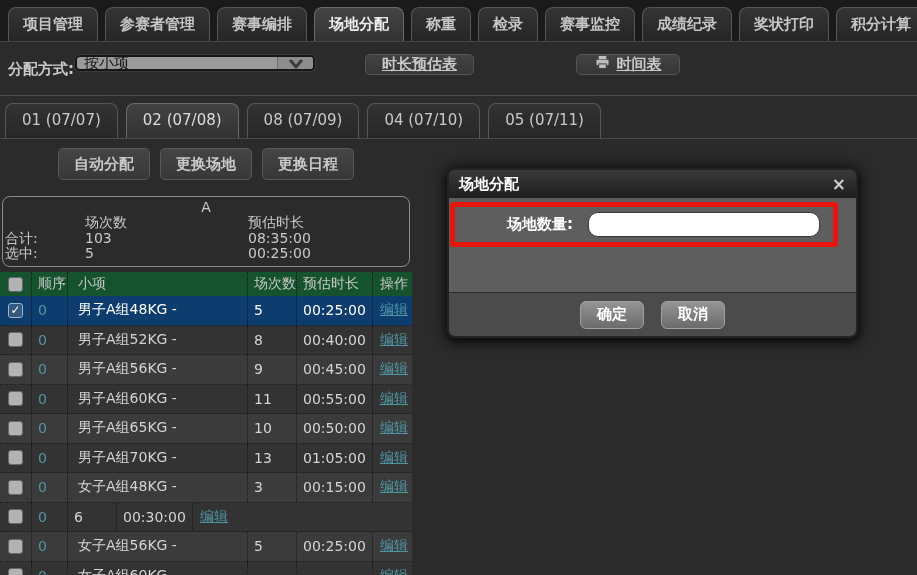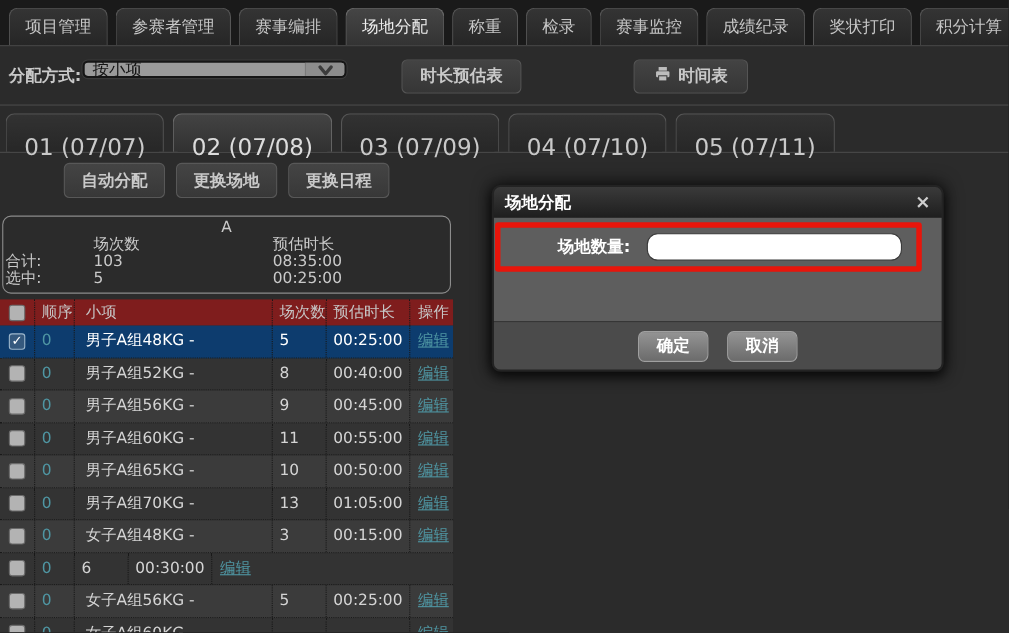--- a/index.html
+++ b/index.html
@@ -4,45 +4,45 @@
 <style>
   * { margin:0; padding:0; box-sizing:border-box; }
   html,body { background:#222; }
   body { font-family:"DejaVu Sans", sans-serif; }
   #screen { position:relative; width:917px; height:575px; background:#2b2b2b; overflow:hidden; }
 
   
   .tabbar { position:absolute; left:0; top:0; width:917px; height:41px; background:#1a1a1a;
             display:flex; align-items:flex-end; gap:7px; padding-left:8px; }
   .apptab { height:34px; line-height:32px; padding:0 14px; background:#2d2d2d; color:#c6c6c6;
-            font-size:15px; font-weight:normal; border:1px solid #565656; border-bottom:none;
+            font-size:15px; font-weight:bold; border:1px solid #565656; border-bottom:none;
             border-radius:8px 8px 0 0; white-space:nowrap; cursor:default;
             background:linear-gradient(#343434,#262626); }
   .apptab.active { background:linear-gradient(#454545,#333333); color:#ededed; border-color:#6a6a6a; }
 
   
   .toolbar { position:absolute; left:0; top:41px; width:917px; height:55px;
              border-top:1px solid #454545; border-bottom:1px solid #4a4a4a; }
   .tb-label { position:absolute; left:8px; top:18px; font-size:15px; font-weight:bold; color:#c9c9c9; }
   .dropdown { position:absolute; left:75px; top:13px; width:240px; height:16px;
               background:#9a9a9a; border:2px solid #161616; border-radius:5px;
               display:flex; align-items:center; box-shadow:0 0 0 1px #3a3a3a; }
   .dd-value { flex:1; font-size:15px; color:#141414; padding-left:7px; }
   .dd-btn { width:36px; height:100%; background:#8d8d8d; border-left:1px solid #6f6f6f;
             border-radius:0 3px 3px 0; display:flex; align-items:center; justify-content:center; }
-  .toolbtn { position:absolute; height:31px; background:linear-gradient(#434343,#363636);
+  .toolbtn { position:absolute; height:21px; background:linear-gradient(#434343,#363636);
              border:1px solid #555; border-radius:5px; color:#c9c9c9; font-size:15px; font-weight:bold;
-             display:flex; align-items:center; justify-content:center; gap:7px; cursor:default; }
+             display:flex; align-items:center; justify-content:center; gap:7px; cursor:default;text-decoration:underline; }
   #btn-duration { left:365px; top:12px; width:109px; }
   #btn-timetable { left:576px; top:12px; width:104px; }
 
   
   .datebar { position:absolute; left:0; top:96px; width:917px; height:43px;
              border-bottom:1px solid #4a4a4a; display:flex; align-items:flex-end; gap:8px; padding-left:5px; }
-  .datetab { height:35px; line-height:33px; padding:14px 16px; font-size:21px; color:#c9c9c9;
+  .datetab { height:35px; line-height:33px; padding:0 16px; font-size:15px; color:#c9c9c9;
              background:linear-gradient(#323232,#272727); border:1px solid #565656; border-bottom:none;
              border-radius:8px 8px 0 0; white-space:nowrap; cursor:default; }
   .datetab.active { background:linear-gradient(#434343,#313131); color:#dcdcdc; border-color:#6a6a6a; }
 
   
   .actionbar { position:absolute; left:0; top:140px; width:917px; height:50px;margin-left:40px; }
   .actbtn { position:absolute; top:8px; height:32px; width:92px; background:linear-gradient(#444,#383838);
             border:1px solid #585858; border-radius:5px; color:#c9c9c9; font-size:15px; font-weight:bold;
             display:flex; align-items:center; justify-content:center; cursor:default; }
   #btn-auto { left:18px; } #btn-venue { left:120px; } #btn-schedule { left:222px; }
@@ -51,21 +51,21 @@
   .summary { position:absolute; left:2px; top:196px; width:408px; height:71px;
              border:1px solid #8c8c8c; border-radius:8px; color:#c9c9c9; font-size:14px; }
   .sum-a { position:absolute; left:0; right:0; top:2px; text-align:center; font-size:14px; }
   .sum-grid { position:absolute; left:0; right:0; top:18px; display:grid;
               grid-template-columns:46px 165px auto; line-height:15.5px; }
   .sg-c2 { padding-left:36px; } .sg-c3 { padding-left:34px; } .sg-c1 { padding-left:2px; }
 
   
   .grid { position:absolute; left:0; top:272px; width:412px; height:303px; overflow:hidden;
           font-size:14px; }
-  .thead { display:flex; height:24px; background:#7f1d1d; color:#c6c6c6;text-align:right; }
+  .thead { display:flex; height:24px; background:#14532d; color:#c6c6c6;text-align:right; }
   .trow { display:flex; height:29.5px; border-bottom:1px dotted #191919; color:#d4d4d4; }
   .trow:nth-child(odd) { background:#3b3b3b; }
   .trow:nth-child(even) { background:#333333; }
   .trow.sel { background:#0d3c6e; color:#ffffff; }
   .c { border-right:1px dotted #181818; display:flex; align-items:center; padding-left:6px; overflow:hidden; }
   .c0 { width:32px; justify-content:center; padding-left:0; }
   .c1 { width:36px; } .c2 { width:180px; padding-left:10px; } .c3 { width:49px; }
   .c4 { width:76px; } .c5 { width:39px; padding-left:7px; border-right:none; }
   .order { color:#4f96a3; }
   .edit { color:#4f96a3;text-decoration:underline; }
@@ -134,21 +134,21 @@
           <rect x="4" y="9.5" width="8" height="5" fill="#bdbdbd" stroke="#3a3a3a" stroke-width="1"></rect>
         </svg>
       </span>
       <span>时间表</span>
     </div>
   </div>
 
   <div class="datebar" id="datetabs">
       <div class="datetab">01 (07/07)</div>
       <div class="datetab active">02 (07/08)</div>
-      <div class="datetab">03 (07/09)</div>
+      <div class="datetab">08 (07/09)</div>
       <div class="datetab">04 (07/10)</div>
       <div class="datetab">05 (07/11)</div>
     </div>
 
   <div class="actionbar">
     <div class="actbtn" id="btn-auto">自动分配</div>
     <div class="actbtn" id="btn-venue">更换场地</div>
     <div class="actbtn" id="btn-schedule">更换日程</div>
   </div>
 

